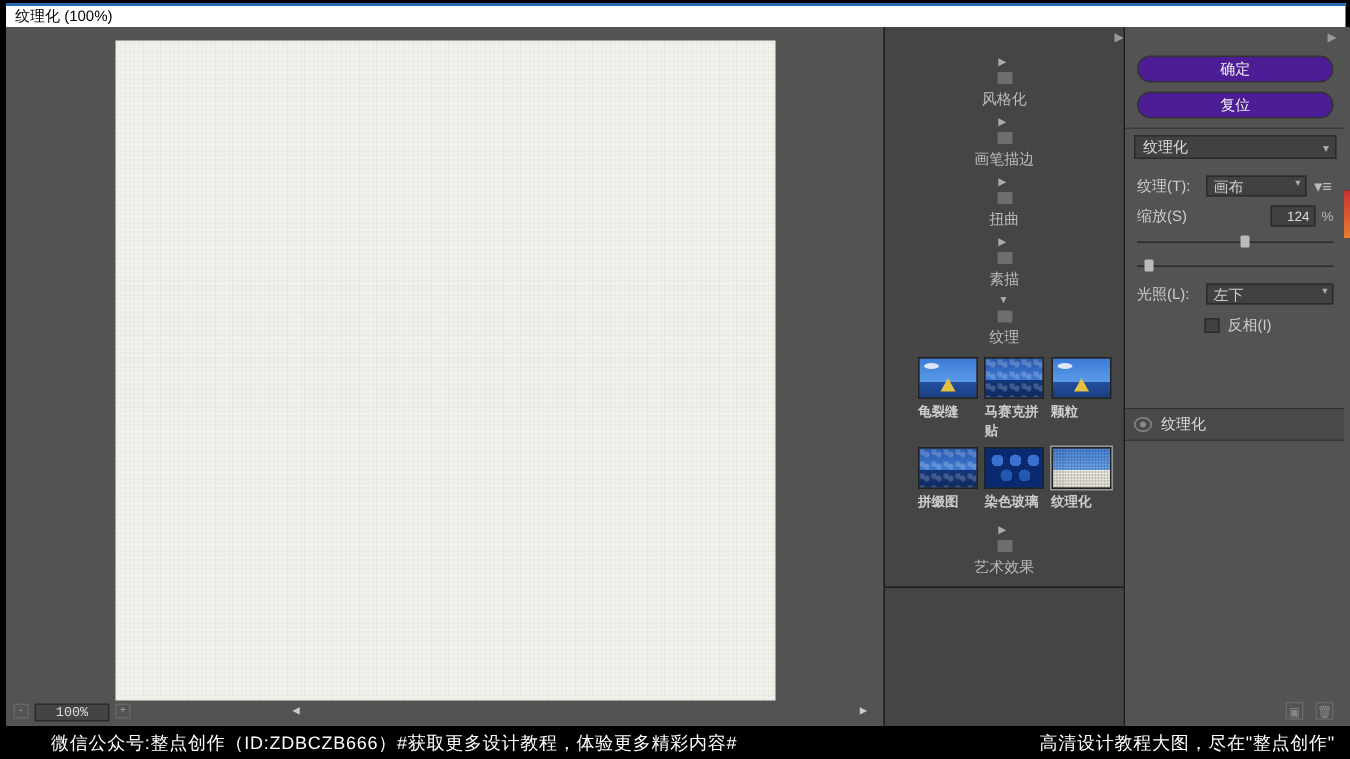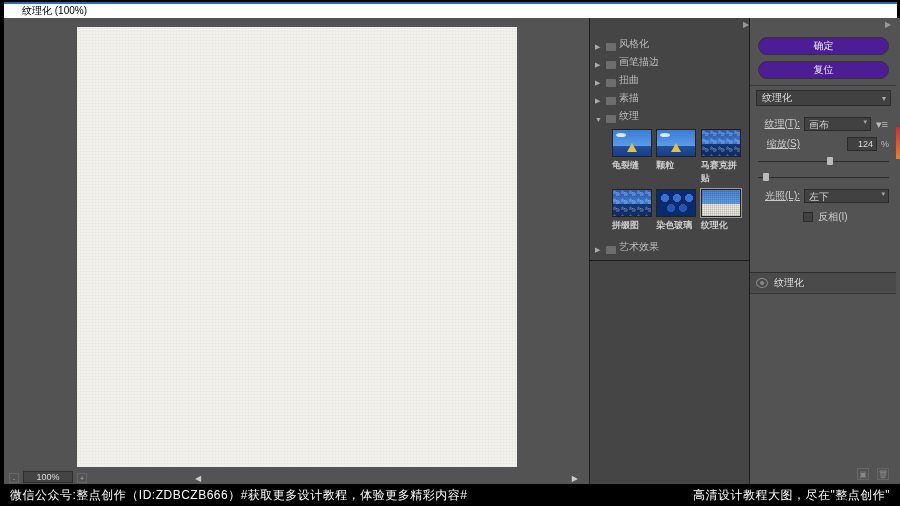--- a/index.html
+++ b/index.html
@@ -1,34 +1,34 @@
 <!DOCTYPE html>
 <html><head>
 <meta charset="utf-8">
 <style>
   * { margin: 0; padding: 0; box-sizing: border-box; }
   body { font-family: "Microsoft YaHei", sans-serif; background: #000; width: 900px; height: 506px; overflow: hidden; position: relative; }
   .window { position: absolute; top: 2px; left: 4px; right: 3px; bottom: 22px; display: flex; flex-direction: column; }
-  .titlebar { background: #fff; height: 16px; border-top: 2px solid #2a6cb3; padding: 0 18px; font-size: 10px; display: flex; align-items: center; color: #000; }
+  .titlebar { background: #fff; height: 16px; border-top: 2px solid #2a6cb3; padding: 0 6px; font-size: 10px; display: flex; align-items: center; color: #000; }
   .content { flex: 1; background: #535353; display: flex; }
   .preview-panel { flex: 1; display: flex; flex-direction: column; padding: 1px; }
   .preview-area { flex: 1; background: #535353; display: flex; align-items: flex-start; justify-content: center; padding: 8px 10px 2px; position: relative; }
   .canvas { width: 440px; height: 440px; background: #f2f1ec; background-image:
     repeating-linear-gradient(0deg, rgba(0,0,0,0.02) 0 1px, transparent 1px 3px),
     repeating-linear-gradient(90deg, rgba(0,0,0,0.02) 0 1px, transparent 1px 3px); }
-  .preview-footer { height: 14px; background: #535353; display: flex; align-items: flex-end; gap: 4px; padding: 0 4px; position: relative; }
+  .preview-footer { height: 14px; background: #535353; display: flex; align-items: flex-start; gap: 4px; padding: 0 4px; position: relative; font-family: Liberation Mono, monospace; }
   .zoom-box { background: #444; border: 1px solid #2d2d2d; width: 50px; height: 12px; font-size: 9px; color: #ddd; display: flex; align-items: center; justify-content: center; }
   .pf-expand { width: 10px; height: 10px; border: 1px solid #666; font-size: 7px; color: #aaa; display: flex; align-items: center; justify-content: center; }
   .scroll-h { flex: 1; height: 10px; position: relative; display: flex; align-items: center; justify-content: center; }
   .scroll-left, .scroll-right { font-size: 8px; color: #ccc; }
   .scroll-h .scroll-left { margin-right: auto; margin-left: 104px; }
   .scroll-h .scroll-right { margin-left: auto; margin-right: 6px; }
   .mid-panel { width: 160px; background: #454545; border-left: 1px solid #1d1d1d; display: flex; flex-direction: column; }
   .mid-top { border-bottom: 1px solid #1d1d1d; padding: 4px 2px; }
-  .tree-row { display: flex; align-items: flex-end; gap: 3px; font-size: 10px; color: #bbb; padding: 2px 3px; cursor: pointer; }
+  .tree-row { display: flex; align-items: center; gap: 3px; font-size: 10px; color: #bbb; padding: 2px 3px; cursor: pointer; flex-direction: column; }
   .tri { font-size: 7px; color: #aaa; width: 8px; display: inline-block; }
   .folder-icon { width: 10px; height: 8px; background: #6d6d6d; border-radius: 1px; display: inline-block; }
   .thumbs { display: grid; grid-template-columns: repeat(3, 1fr); gap: 4px; padding: 4px 6px 6px 20px; }
   .thumb-item { display: flex; flex-direction: column; align-items: flex-start; gap: 2px; cursor: pointer; font-weight: bold; }
   .thumb { width: 40px; height: 28px; border: 1px solid #222; position: relative; overflow: hidden; }
   .thumb.sel { outline: 1px solid #999; }
   .thumb-sky { background: linear-gradient(#3b7bd6 0%, #5a9be8 60%, #2450a0 60%, #1a3d80 100%); }
   .thumb-sky::after { content:""; position:absolute; top:3px; left:3px; width:10px; height:4px; background:#fff; border-radius:50%; opacity:.8; }
   .thumb-sky::before { content:""; position:absolute; bottom:4px; left:50%; transform:translateX(-50%); width:0; height:0; border-left:5px solid transparent; border-right:5px solid transparent; border-bottom:9px solid #e6c040; }
   .thumb-mosaic { background:
@@ -49,21 +49,21 @@
     repeating-linear-gradient(90deg, rgba(0,0,0,.1) 0 1px, transparent 1px 2px); }
   .thumb-label { font-size: 9px; color: #ccc; }
   .right-panel { width: 148px; background: #535353; border-left: 1px solid #1d1d1d; display: flex; flex-direction: column; }
   .btns { padding: 6px 8px; display: flex; flex-direction: column; gap: 6px; }
   .btn { height: 18px; background: #4c1d95; border: 1px solid #333; border-radius: 9px; font-size: 10px; color: #eee; display: flex; align-items: center; justify-content: center; cursor: pointer; }
   .sect { padding: 4px 6px; border-top: 1px solid #3a3a3a; }
   .select-row { display: flex; align-items: center; gap: 2px; }
   .select-full { flex: 1; height: 16px; background: #414141; border: 1px solid #2b2b2b; font-size: 10px; color: #ddd; display: flex; align-items: center; padding: 0 5px; position: relative; cursor: pointer; }
   .select-full::after { content: "▾"; position: absolute; right: 4px; font-size: 8px; color: #aaa; }
   .param-row { display: flex; align-items: center; gap: 4px; font-size: 10px; color: #ccc; padding: 3px 2px; }
-  .param-label { width: 42px; text-align: right; text-decoration: underline; }
+  .param-label { width: 42px; text-align: left; }
   .param-select { flex: 1; height: 14px; background: #414141; border: 1px solid #2b2b2b; padding: 0 4px; position: relative; display: flex; align-items: flex-start; cursor:pointer; }
   .param-select::after { content: "▾"; position: absolute; right: 3px; font-size: 7px; color: #aaa; }
   .param-num { width: 30px; height: 14px; background: #414141; border: 1px solid #2b2b2b; color: #ddd; font-size: 9px; text-align: right; padding-right: 3px; }
   .slider { flex: 1; height: 10px; position: relative; }
   .slider-track { position: absolute; top: 4px; left: 0; right: 0; height: 1px; background: #2a2a2a; }
   .slider-thumb { position: absolute; top: 0; width: 6px; height: 8px; background: #bbb; border-radius: 1px; transform: translateX(-50%); cursor: pointer; }
   .unit { font-size: 9px; color: #bbb; }
   .menu-burger { width: 14px; font-size: 11px; color: #bbb; text-align: center; cursor:pointer; }
   .checkbox-row { display: flex; align-items: center; gap: 5px; font-size: 10px; color: #ccc; padding: 4px 4px 4px 8px; justify-content: center; }
   .cb { width: 10px; height: 10px; border: 1px solid #2b2b2b; background: #414141; cursor:pointer; }
@@ -73,21 +73,21 @@
   .eye-icon { width: 12px; height: 10px; border: 1px solid #888; border-radius: 50%; position: relative; }
   .eye-icon::after { content:""; position:absolute; top:2px; left:3px; width:4px; height:4px; background:#888; border-radius:50%; }
   .layer-icons { display: flex; justify-content: flex-end; gap: 8px; padding: 4px 8px; }
   .li-icon { width: 12px; height: 12px; border: 1px solid #666; cursor: pointer; display:flex; align-items:center; justify-content:center; font-size:8px; color:#888; }
   .right-col-edge { position: absolute; right: 0; top: 18px; bottom: 22px; width: 4px; display: flex; flex-direction: column; }
   .edge-top { flex: 1; background: #535353; }
   .edge-red { height: 32px; background: linear-gradient(#c83030,#e88030); }
   .edge-bot { flex: 3; background: #535353; }
   .chev { font-size: 8px; color: #999; width: 10px; text-align: center; }
   .footer-bar { position: absolute; bottom: 0; left: 0; right: 0; height: 22px; background: #000; color: #fff; font-size: 12px; display: flex; align-items: center; padding: 0 10px; justify-content: space-between; letter-spacing: .5px; white-space: nowrap; overflow: hidden; }
-  .footer-left, .footer-right { display: flex; align-items: center; }
+  .footer-left, .footer-right { display: flex; align-items: center; margin-left: 24px; }
 </style>
 </head>
 <body>
 
 <div class="window">
   <div class="titlebar">
     <span>纹理化 (100%)</span>
   </div>
   <div class="content">
 
@@ -133,26 +133,26 @@
             <span class="tri">▼</span>
             <span class="folder-icon"></span>
             <span>纹理</span>
           </div>
         <div class="thumbs">
           <div class="thumb-item">
               <div class="thumb thumb-sky"></div>
               <div class="thumb-label">龟裂缝</div>
             </div>
           <div class="thumb-item">
+              <div class="thumb thumb-mosaic"></div>
+              <div class="thumb-label">马赛克拼贴</div>
+            </div>
+          <div class="thumb-item">
               <div class="thumb thumb-sky"></div>
               <div class="thumb-label">颗粒</div>
-            </div>
-          <div class="thumb-item">
-              <div class="thumb thumb-mosaic"></div>
-              <div class="thumb-label">马赛克拼贴</div>
             </div>
           <div class="thumb-item">
               <div class="thumb thumb-mosaic"></div>
               <div class="thumb-label">拼缀图</div>
             </div>
           <div class="thumb-item">
               <div class="thumb thumb-stained"></div>
               <div class="thumb-label">染色玻璃</div>
             </div>
           <div class="thumb-item">

